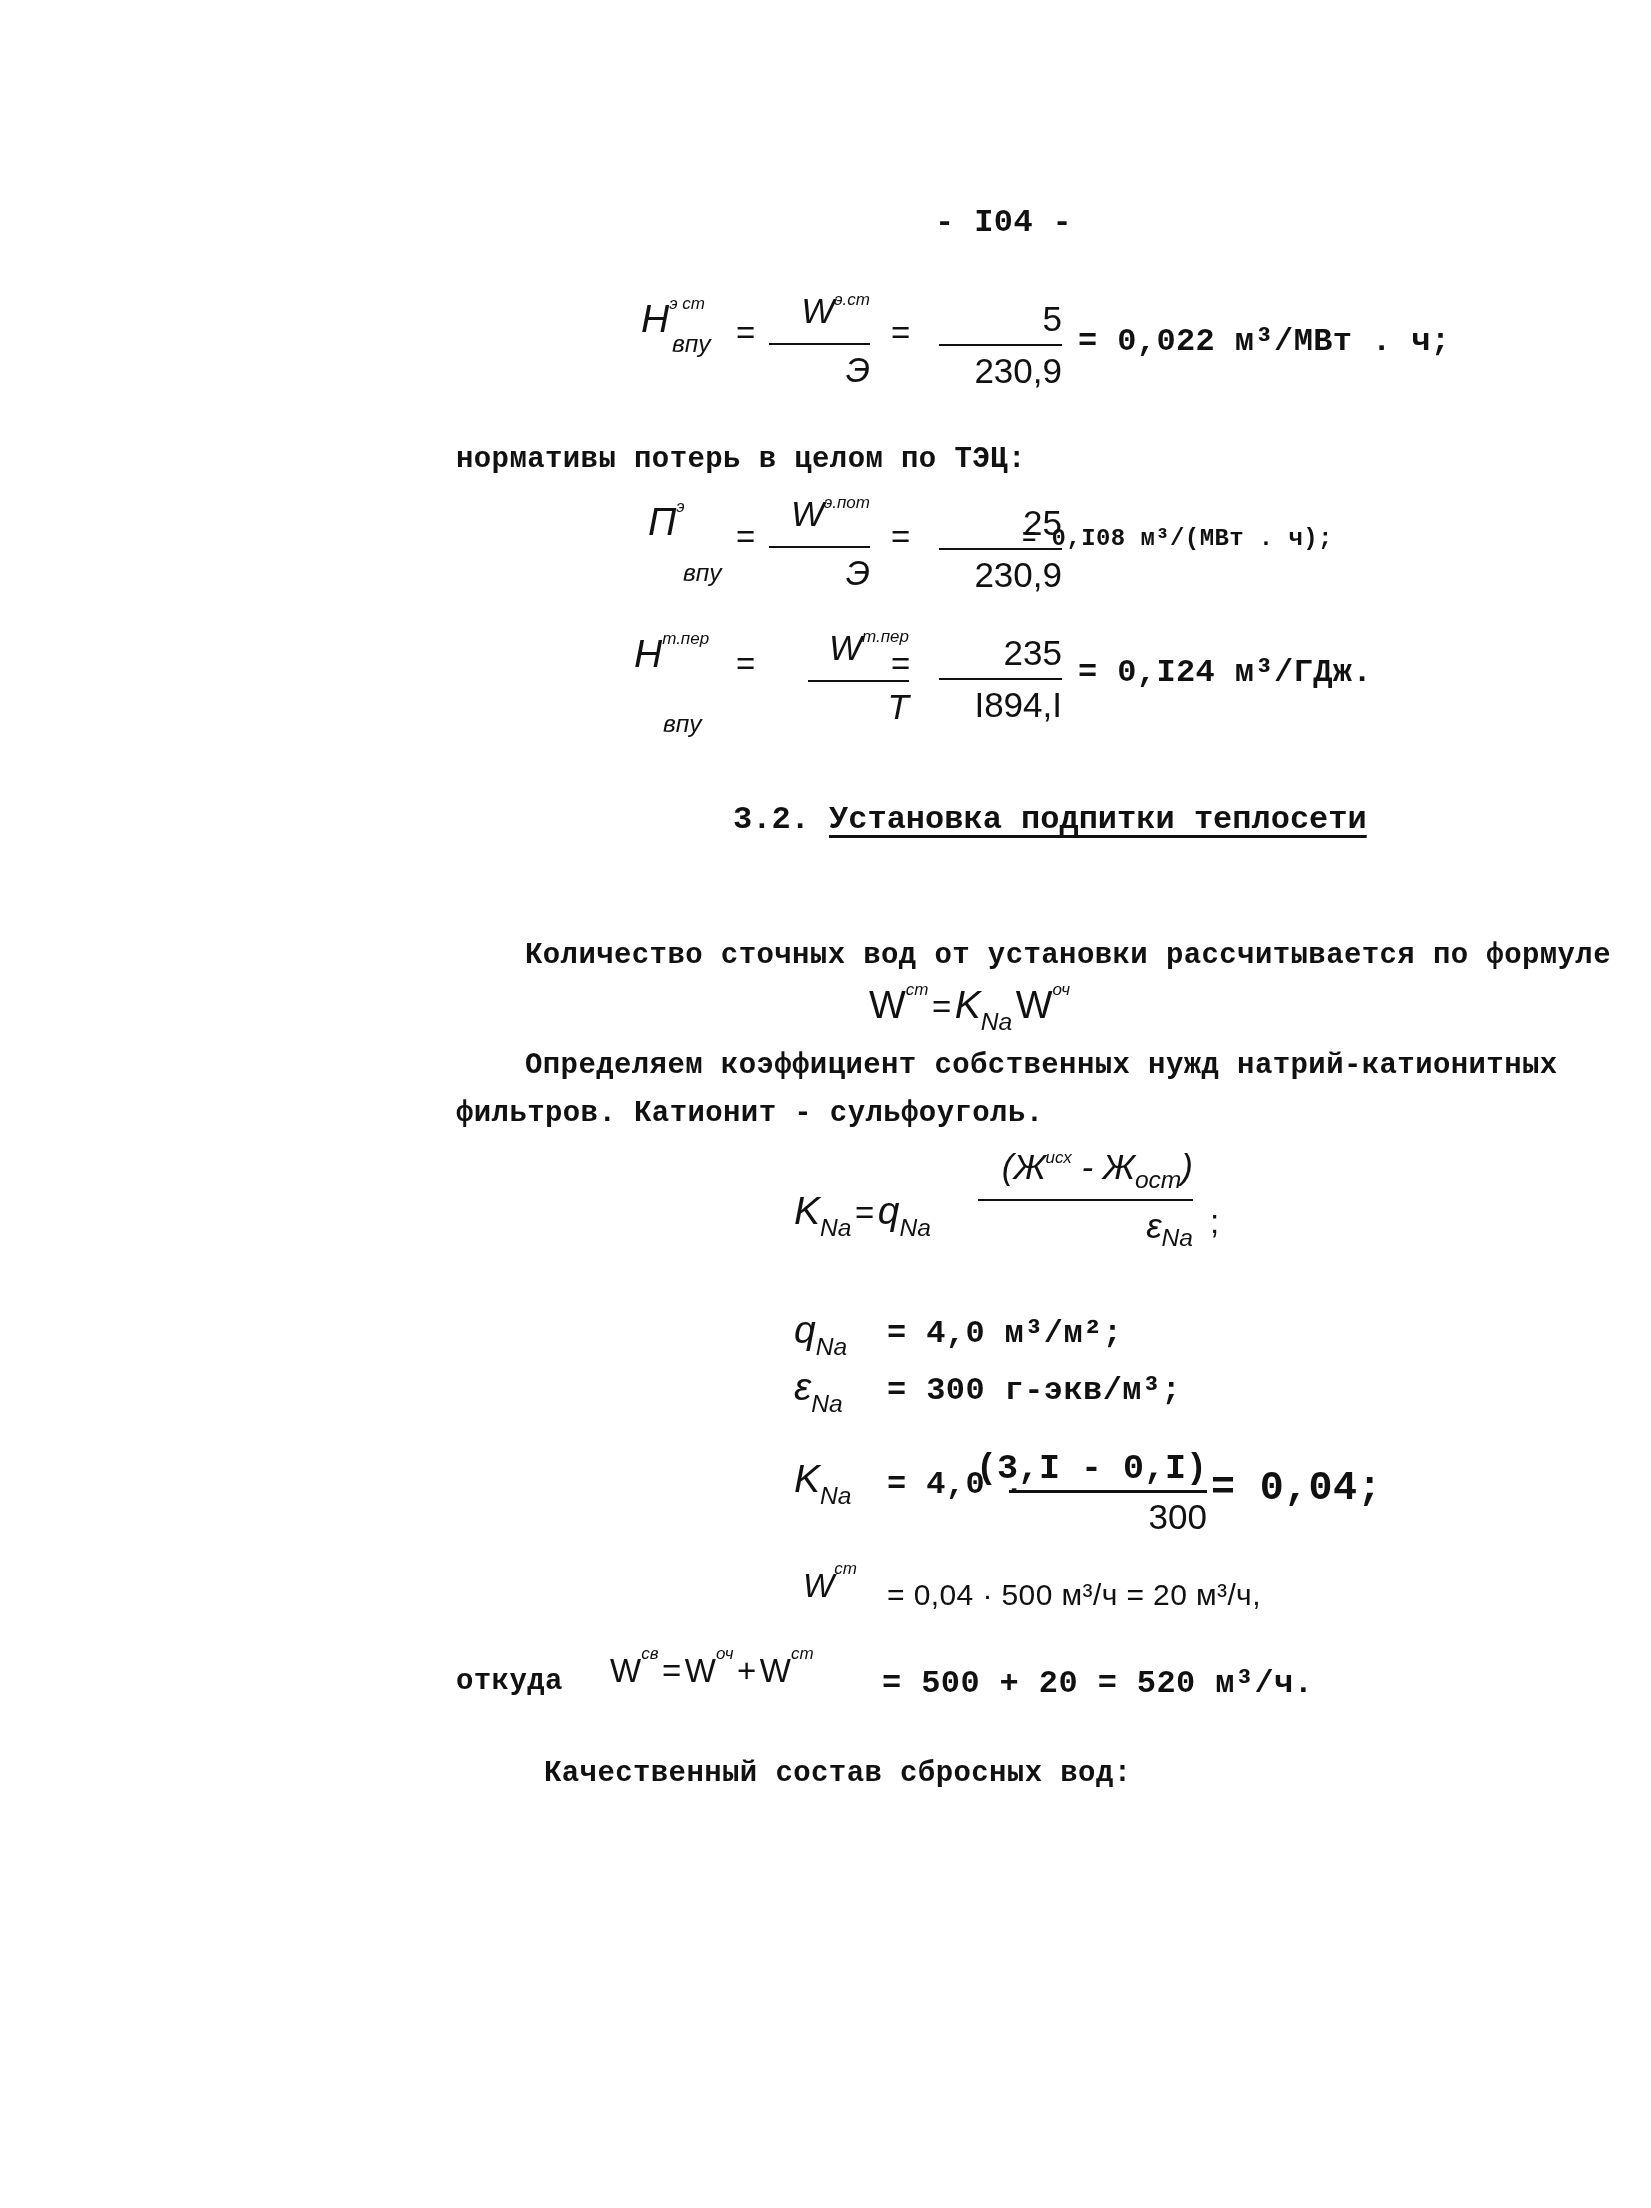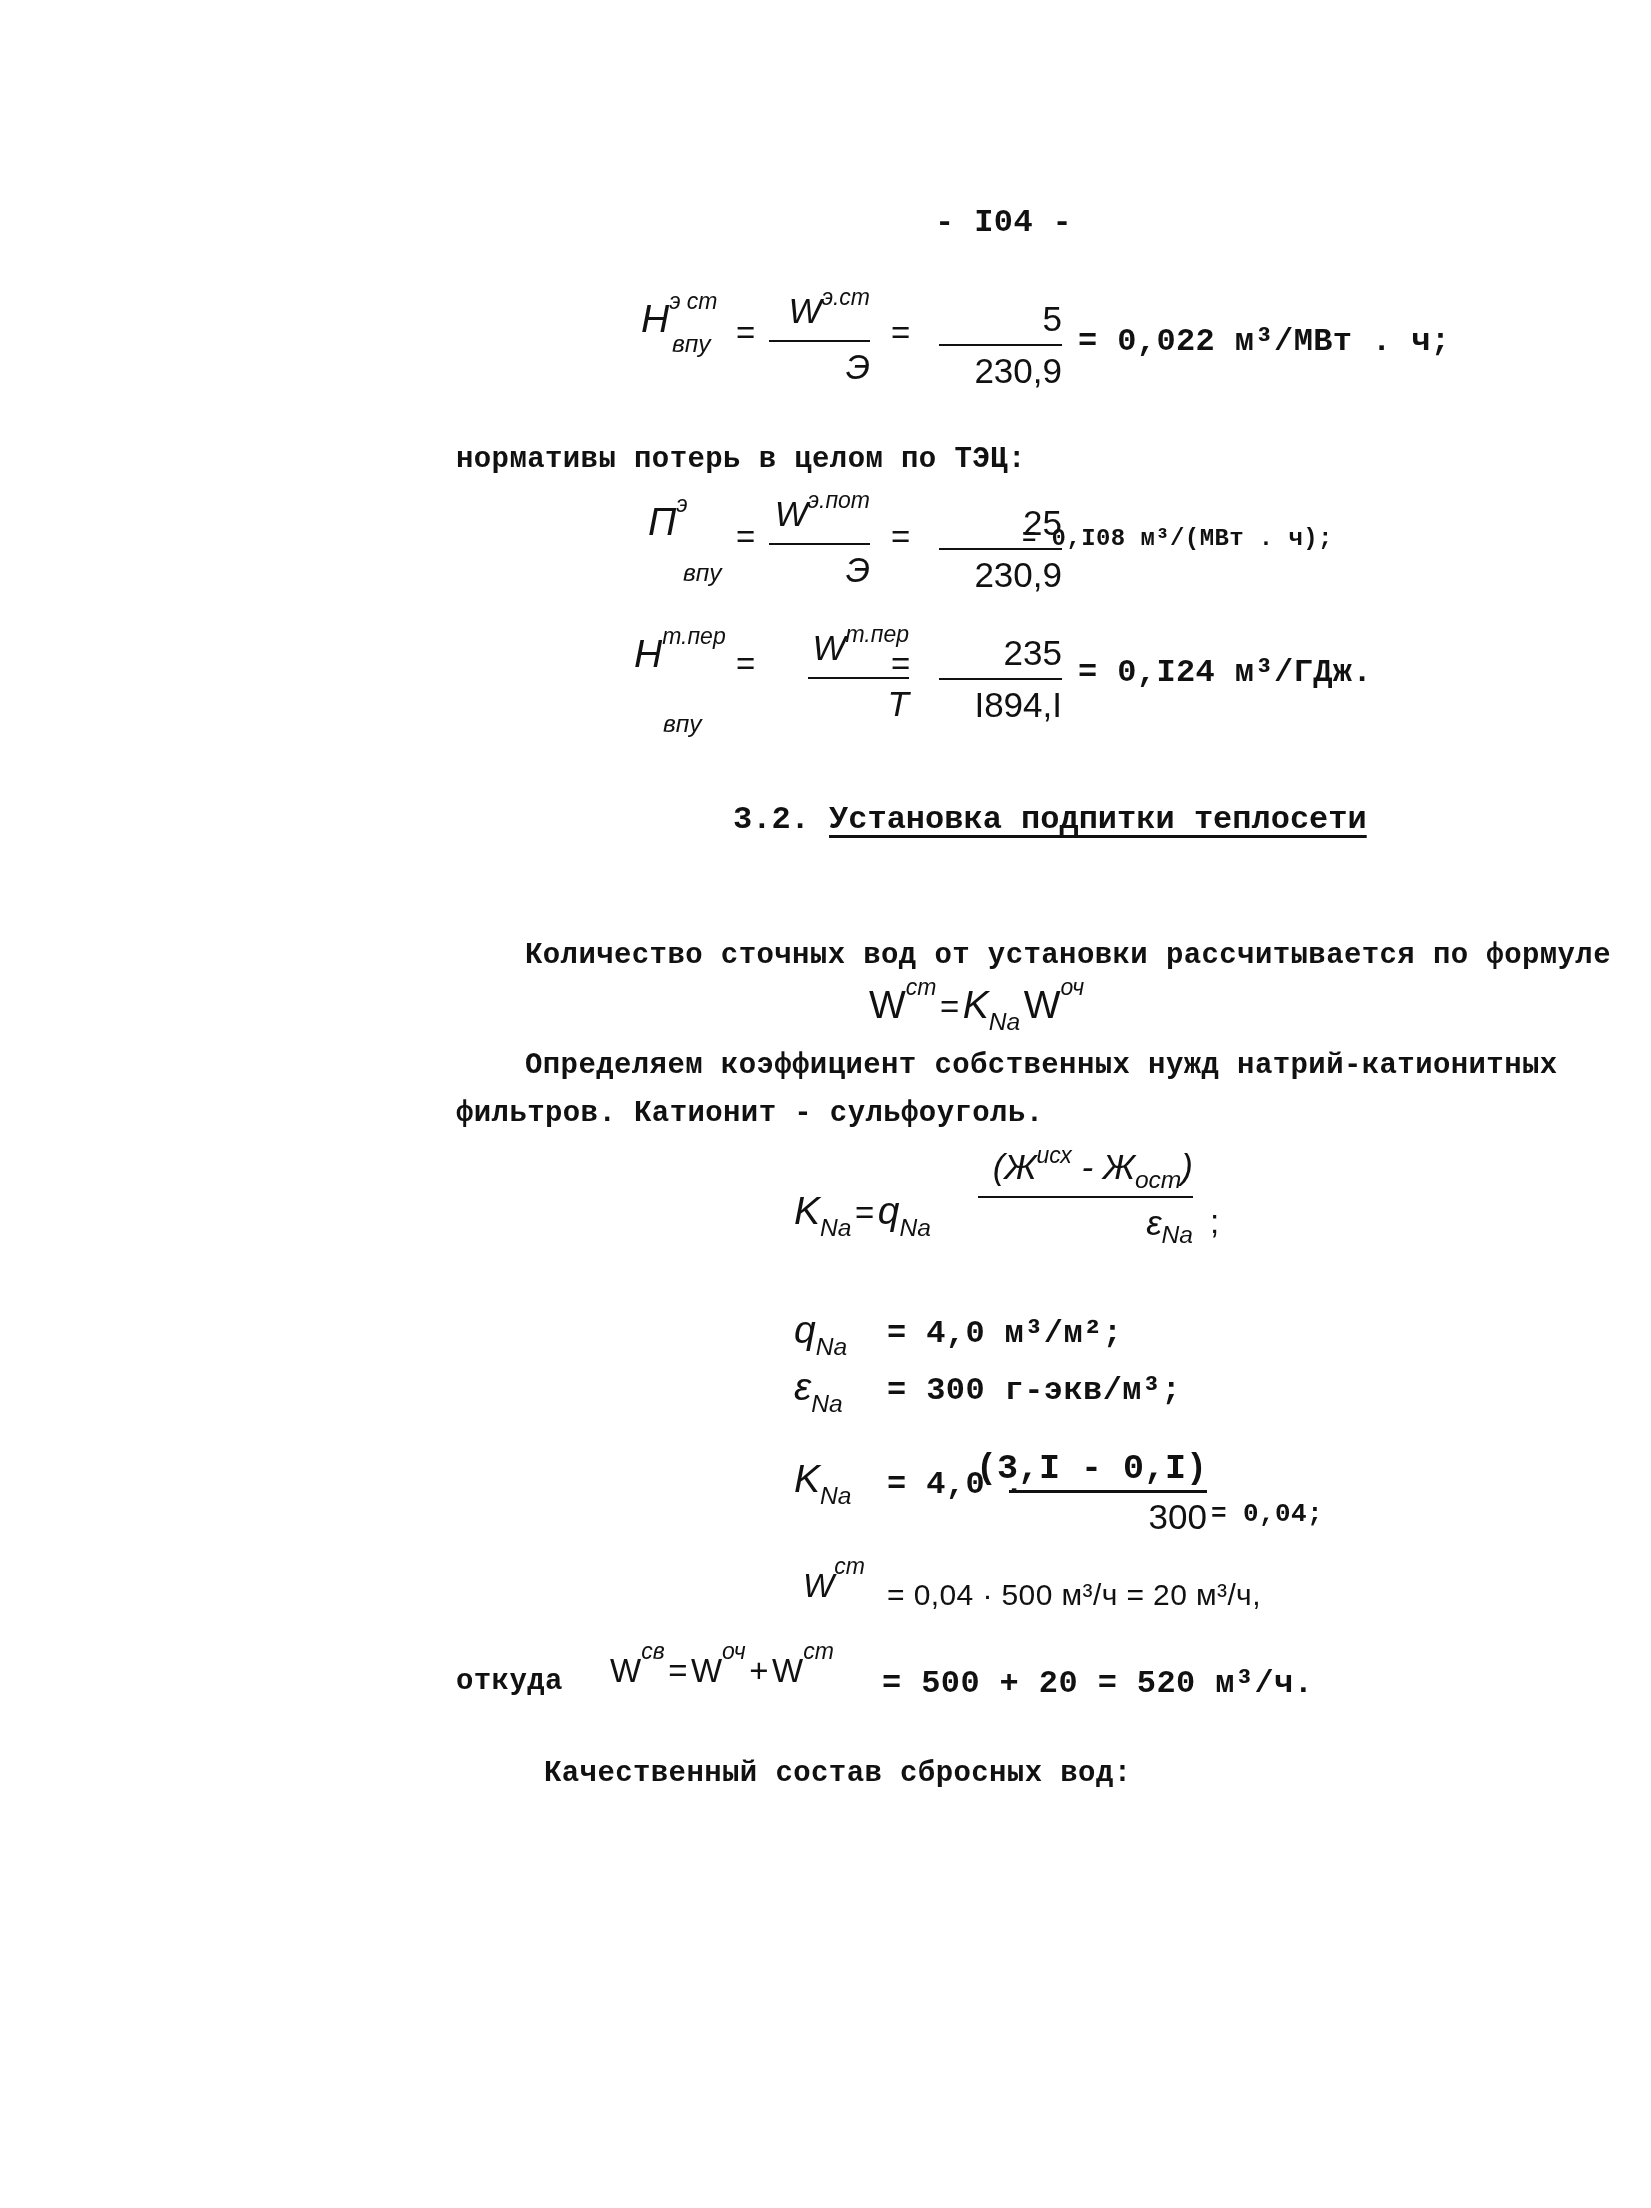--- a/index.html
+++ b/index.html
@@ -4,21 +4,21 @@
 <style>
   html, body { margin: 0; padding: 0; background: #ffffff; }
   body { width: 1651px; height: 2209px; position: relative; overflow: hidden; color: #111; }
   .page { position: absolute; left: 0; top: 0; width: 1651px; height: 2209px; background: #fff; }
   .mono { font-family: "Liberation Mono", "DejaVu Sans Mono", monospace; font-weight: bold; }
   .ital { font-family: "Liberation Sans", "DejaVu Sans", sans-serif; font-style: italic; }
   .num { font-family: "Liberation Sans", "DejaVu Sans", sans-serif; }
   .abs { position: absolute; white-space: nowrap; }
   .txt { font-size: 29px; letter-spacing: 0.4px; }
   .sym { font-size: 39px; }
-  .sup { font-size: 23px; position: relative; top: -23px; }
+  .sup { font-size: 17px; position: relative; top: -23px; }
   .sub { font-size: 24.6px; position: relative; top: 12.3px; }
   .frac { position: absolute; display: flex; flex-direction: column; align-items: flex-end; }
   .frac .n, .frac .d { font-size: 35px; line-height: 42px; white-space: nowrap; }
   .frac .bar { height: 2.6px; background: #111; margin: 3.5px 0; }
   .eq { font-size: 33px; }
   .ul { text-decoration: underline; text-decoration-thickness: 2.6px; text-underline-offset: 7px; }
 </style>
 </head>
 <body>
 
@@ -123,21 +123,21 @@
 
   <div class="abs" style="left:794px; top:1457px;">
     <span class="ital sym">K</span><span class="ital sub">Na</span>
   </div>
   <div class="abs mono txt" style="left:887px; top:1466px; font-size:32px;">= 4,0 .</div>
   <div class="frac" style="left:1005px; top:1448px; width:202px;">
     <div class="n mono">(3,I - 0,I)</div>
     <div class="bar" style="width:198px; margin-top:0;"></div>
     <div class="d num">300</div>
   </div>
-  <div class="abs mono txt" style="left:1211px; top:1466px; font-size:26px;margin-top:33px;">= 0,04;</div>
+  <div class="abs mono txt" style="left:1211px; top:1466px; font-size:40px;">= 0,04;</div>
 
   <div class="abs" style="left:803px; top:1567px;">
     <span class="ital sym" style="font-size:33px;">W</span><span class="ital sup">ст</span>
   </div>
   <div class="abs num txt" style="left:887px; top:1578px; font-size:30px;">= 0,04 · 500 м³/ч = 20 м³/ч,</div>
 
   <div class="abs mono txt" style="left:456px; top:1665px;">откуда</div>
   <div class="abs" style="left:610px; top:1652px;">
     <span class="num sym" style="font-size:33px;">W</span><span class="ital sup">св</span>
     <span class="num eq">=</span>

